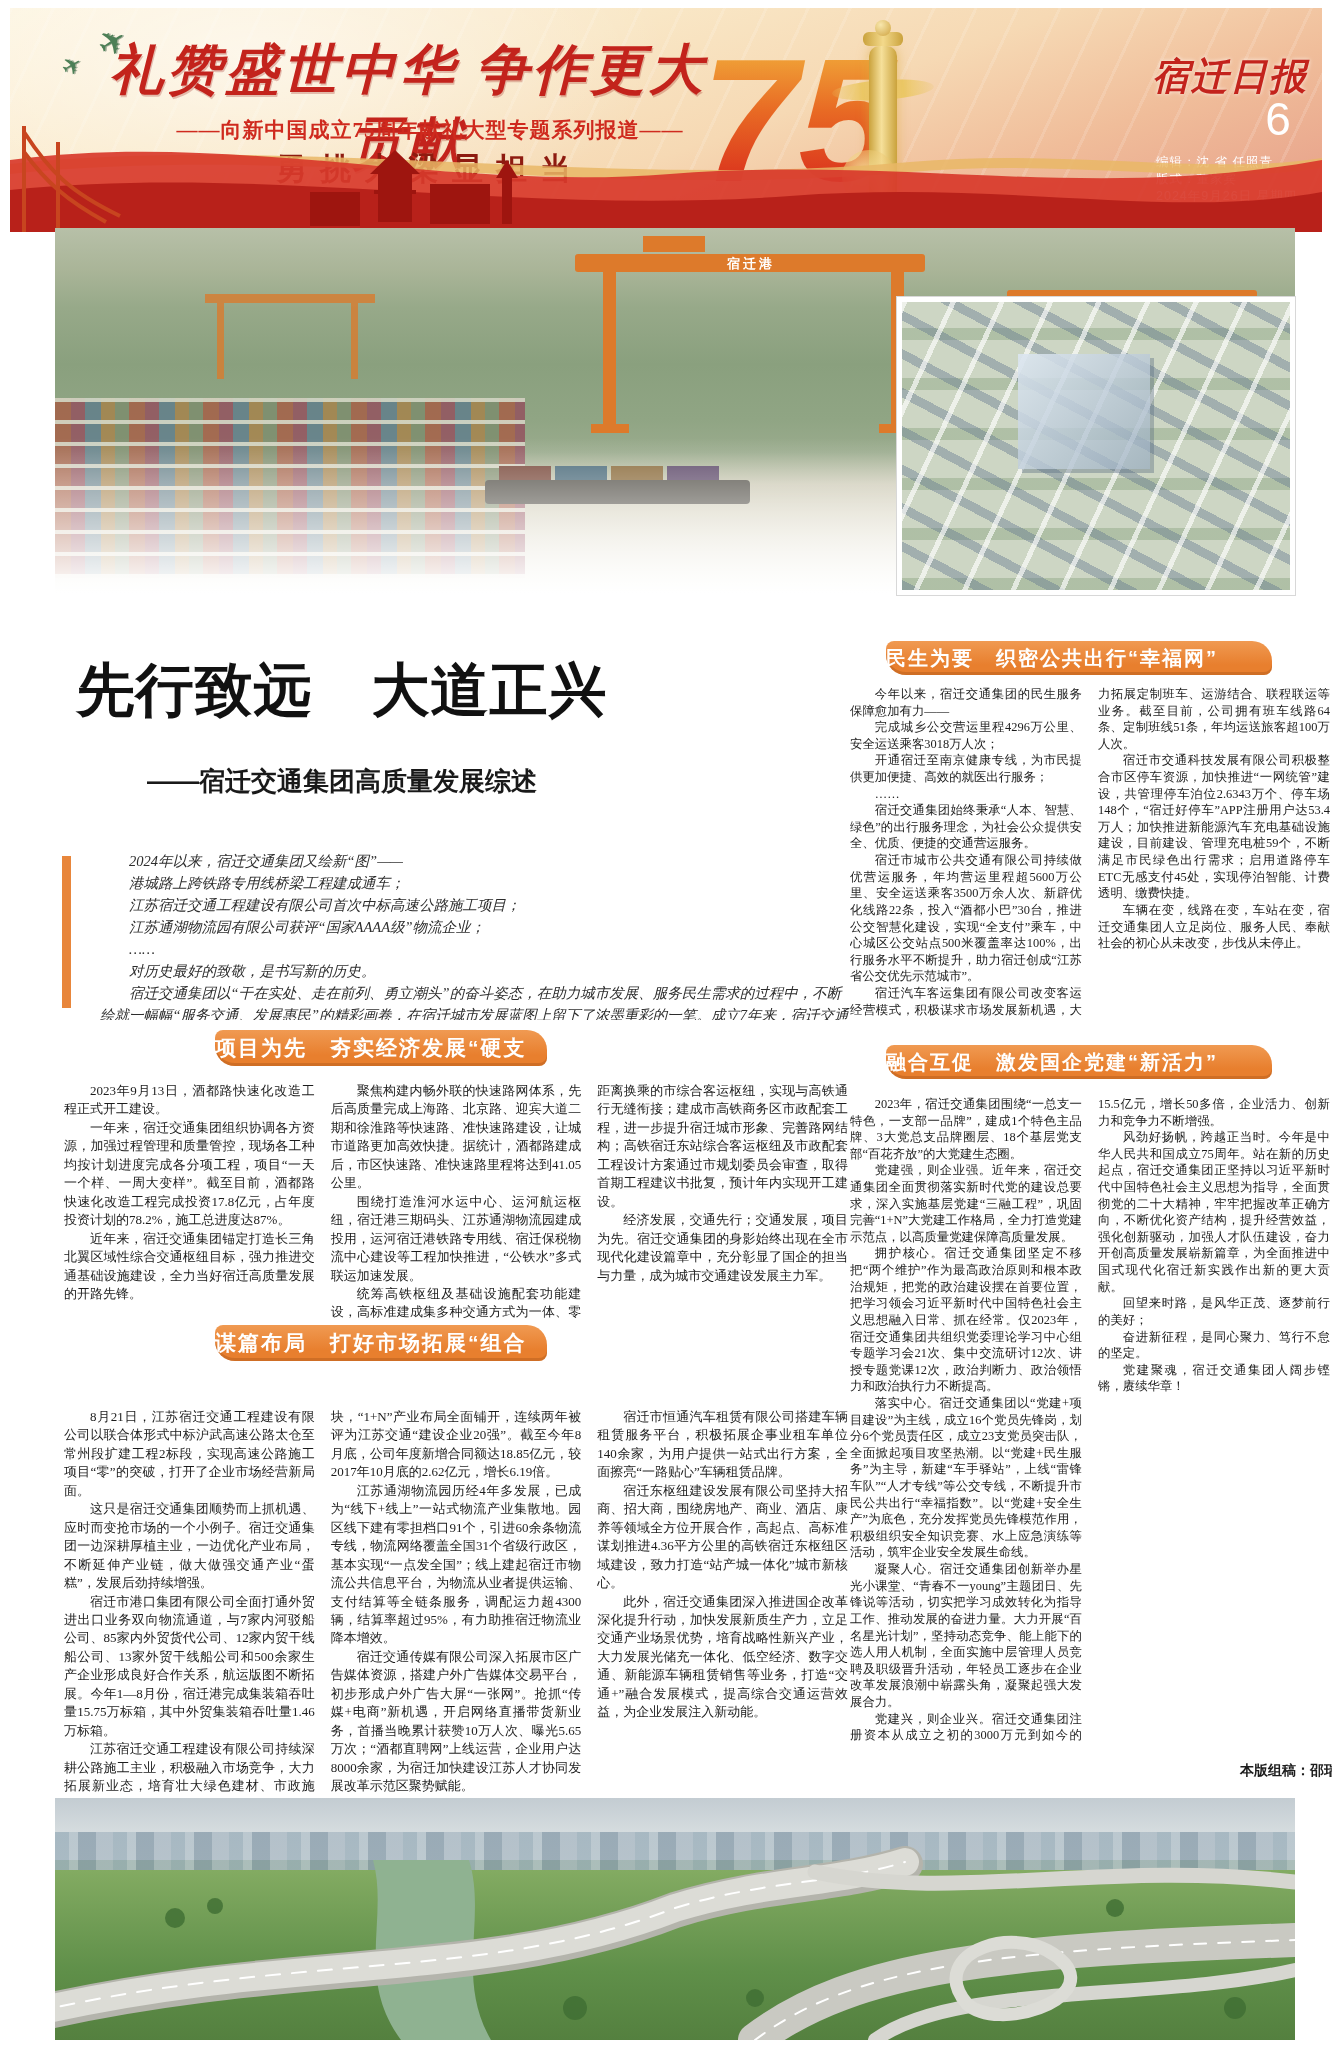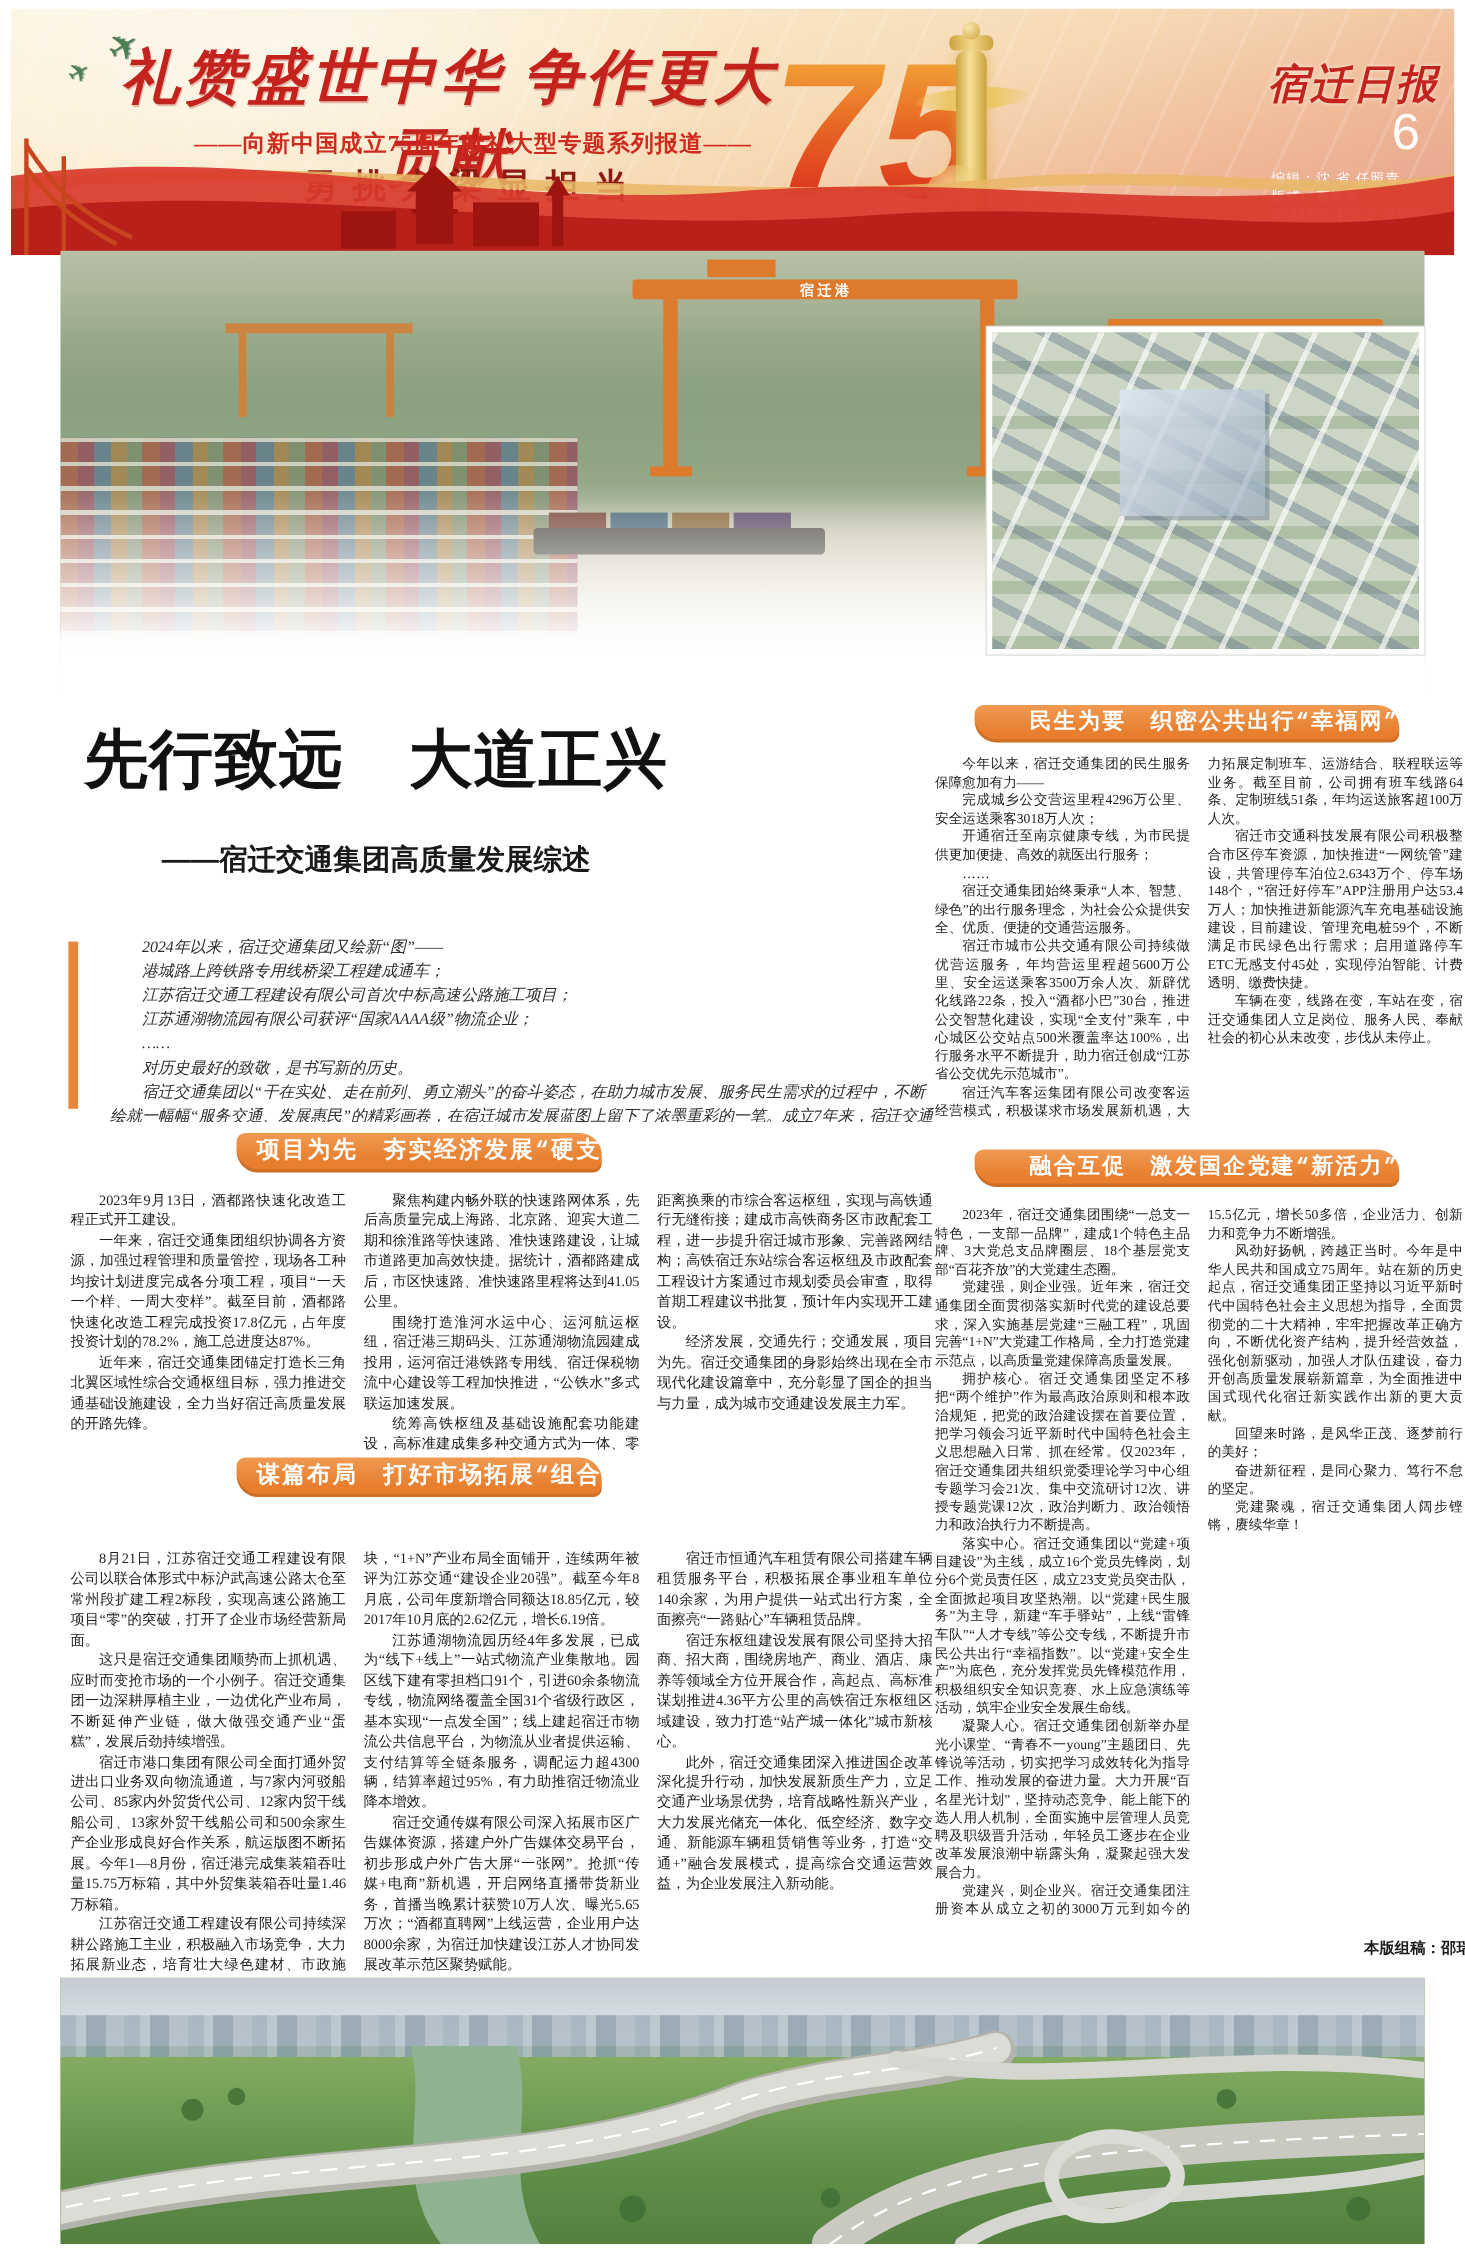--- a/index.html
+++ b/index.html
@@ -65,21 +65,21 @@
   #interchange-photo svg{position:absolute;left:0;top:0;width:100%;height:100%;}
 
   
   .headline{left:62px;top:652px;width:560px;text-align:center;font-family:"Liberation Sans","DejaVu Sans",sans-serif;
     font-weight:900;font-size:58px;color:#111;letter-spacing:1px;}
   .subhead{left:62px;top:764px;width:560px;text-align:center;font-family:"Liberation Sans",sans-serif;
     font-weight:bold;font-size:26px;color:#191919;}
   #intro{left:62px;top:850px;width:790px;height:170px;padding-left:38px;box-sizing:border-box;overflow:hidden;}
   #intro:before{content:"";position:absolute;left:0;top:6px;width:9px;height:152px;background:#e8863b;}
   #intro p{margin:0;text-indent:2em;font-size:14.5px;line-height:1.52;color:#2d2d2d;font-style:italic;}
-  .sec-pill{height:36px;line-height:36px;text-align:right;color:#ffffff;font-family:Liberation Mono, monospace;
+  .sec-pill{height:36px;line-height:36px;text-align:left;color:#ffffff;font-family:Liberation Sans, sans-serif;
     font-weight:bold;font-size:21px;letter-spacing:2px;border-radius:8px 20px 8px 20px;
     background:linear-gradient(180deg,#f09a52,#e87f2e 70%);box-shadow:inset 0 -3px 0 rgba(160,80,20,.35);}
   .sec-body{column-gap:16px;column-fill:auto;overflow:hidden;text-align:justify;}
   .sec-body p{margin:0;text-indent:2em;}
   .cols3{column-count:3;}
   .cols2{column-count:2;}
   #sec1-body,#sec2-body{font-size:13px;line-height:1.42;}
   #sec3-body,#sec4-body{font-size:12.4px;line-height:1.34;}
   .credit{text-align:right;font-weight:bold;font-size:14px;background:#ffffff;padding:2px 2px 2px 10px;}
 </style>

